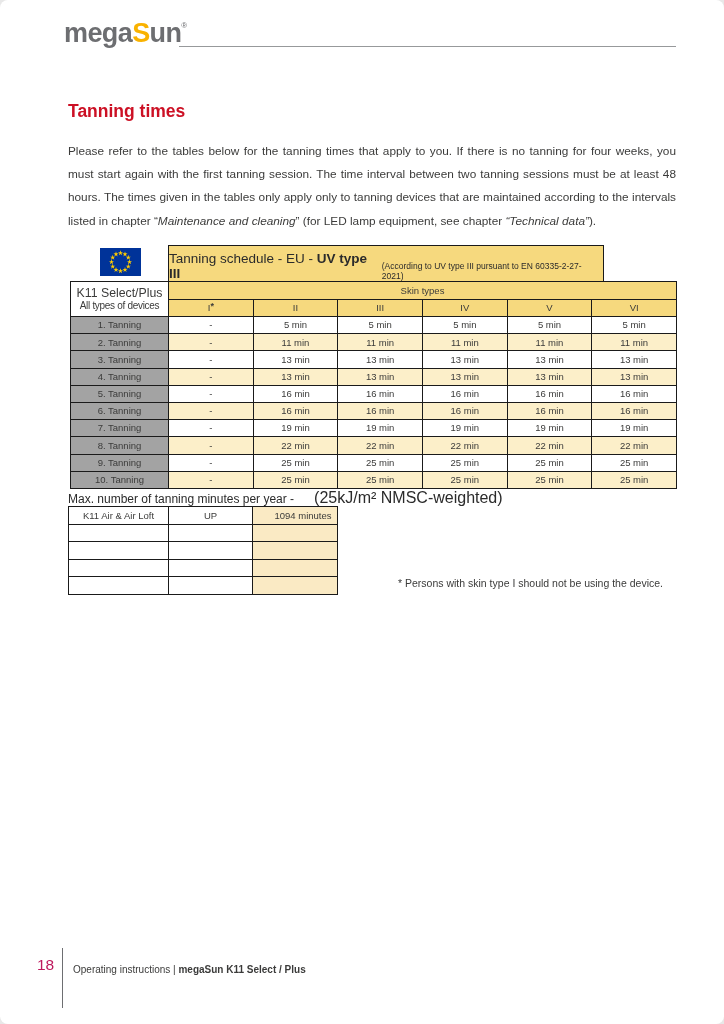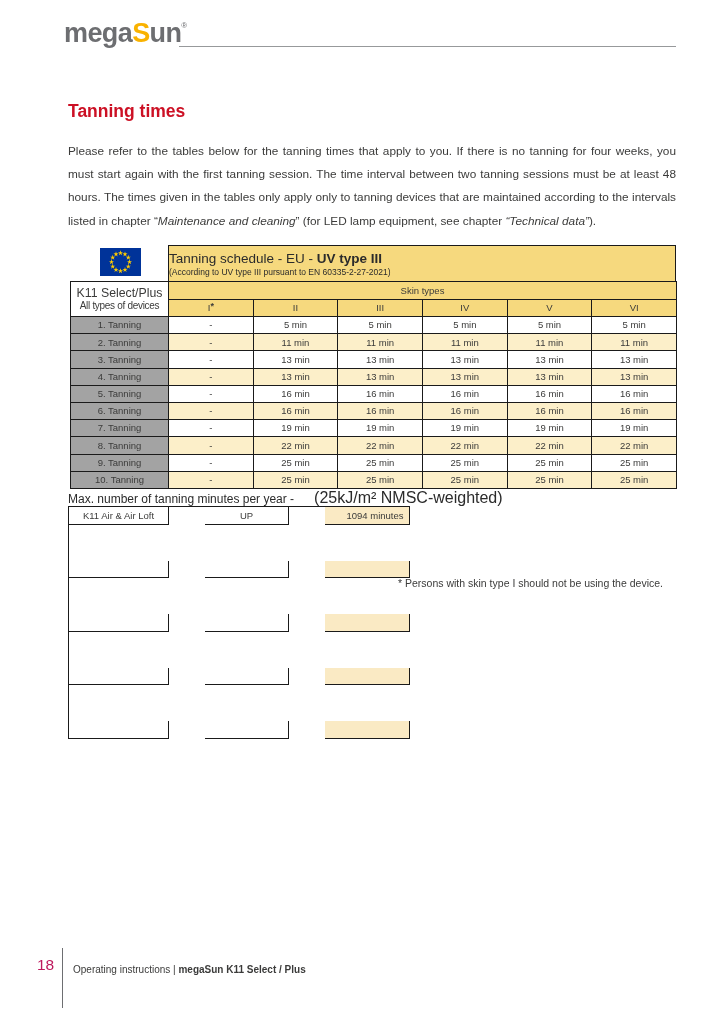--- a/index.html
+++ b/index.html
@@ -1,39 +1,40 @@
 <!DOCTYPE html>
 <html><head>
 <meta charset="utf-8">
 <style>
   html,body { margin:0; padding:0; background:#e8e8e8; }
   .page {
     position:relative; width:724px; height:1024px; background:#ffffff;
     font-family:"Liberation Sans", sans-serif; color:#3B3B3A; overflow:hidden;
     margin:0 auto;
+    border-radius:8px;
   }
   
   .logo { position:absolute; left:64px; top:18px; font-size:27px; font-weight:bold; letter-spacing:-0.6px; white-space:nowrap; }
   .logo .gray { color:#6D6E71; }
   .logo .gold { color:#F9B200; }
   .logo .reg { font-size:8px; color:#6D6E71; vertical-align:14px; font-weight:normal; }
   .rule { position:absolute; left:179px; top:46px; width:497px; height:1px; background:#97999B; }
 
   
   h1.pagetitle { position:absolute; left:68px; top:101px; margin:0; font-size:17.5px; font-weight:bold; color:#CC1024; }
   .intro { position:absolute; left:68px; top:128px; width:608px; font-size:11.8px; line-height:23.3px; text-align:justify; color:#3B3B3A; }
   .intro i { font-style:italic; }
 
   
   .sched { position:absolute; left:70px; top:245px; width:606px; height:246px; }
   .euflag { position:absolute; left:30px; top:3px; width:41px; height:28px; }
   .title-cell {
-    position:absolute; left:98px; top:0; width:508px; height:36px; box-sizing:border-box;
+    position:absolute; left:98px; top:0; width:436px; height:36px; box-sizing:border-box;
     background:#F6D97E; border:1px solid #1a1a1a; border-bottom:none;
-    display:flex; flex-direction:column; align-items:flex-start; justify-content:center; color:#2b2b2b;
+    display:flex; flex-direction:row; align-items:flex-end; justify-content:center; color:#2b2b2b;
   }
   .title-cell .t1 { font-size:13.5px; }
   .title-cell .t1 .b { font-weight:bold; }
   .title-cell .t2 { font-size:8.5px; margin-top:1px; }
   .sgrid {
     position:absolute; left:0; top:36px; width:606px; box-sizing:content-box;
     display:grid; grid-template-columns:98px repeat(6,1fr);
     grid-template-rows:18px 17px repeat(10,17.2px);
     border-left:1px solid #1a1a1a; border-top:1px solid #1a1a1a;
   }
@@ -52,21 +53,21 @@
   .vcell { background:#ffffff; }
   .vcell.alt { background:#FCEFC9; }
 
   
   .max-line { position:absolute; left:68px; top:489px; white-space:nowrap; color:#2b2b2b; }
   .max-line .m1 { font-size:12px; }
   .max-line .m2 { font-size:16px; margin-left:20px; }
   .mgrid {
     position:absolute; left:68px; top:506px;
     display:grid; grid-template-columns:100px 84px 85px; grid-auto-rows:17.6px;
-    border-left:1px solid #1a1a1a; border-top:1px solid #1a1a1a;gap:36px;
+    border-left:1px solid #1a1a1a; border-top:1px solid #1a1a1a;
   }
   .mgrid > div {
     border-right:1px solid #1a1a1a; border-bottom:1px solid #1a1a1a;
     display:flex; align-items:center; justify-content:center;
     font-size:9.5px; line-height:1; color:#3B3B3A; box-sizing:border-box;
   }
   .mgrid > div.c2 { background:#FAEAC4;padding-left:16px; }
 
   
   .legend { position:absolute; right:61px; top:508px; text-align:right; font-size:9.5px; line-height:17.2px; color:#3B3B3A; }

